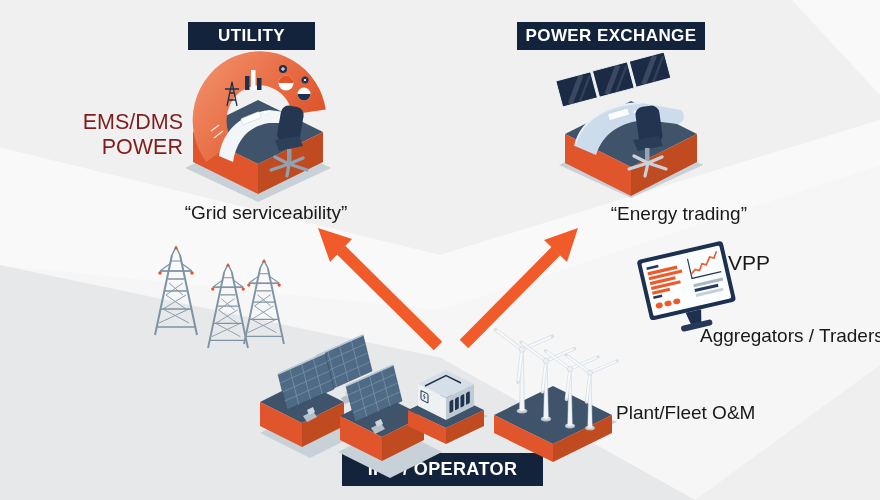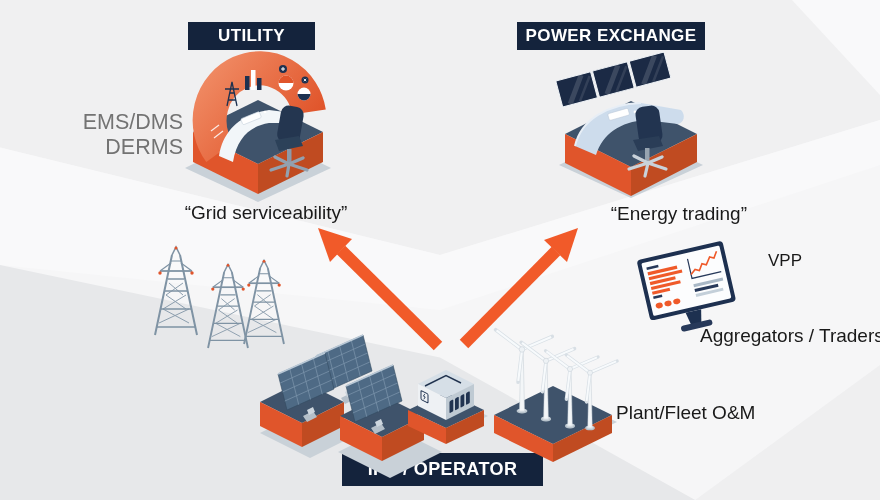--- a/index.html
+++ b/index.html
@@ -14,21 +14,21 @@
   .bg-topright-light{background:#f9f9fa;clip-path:polygon(90% 0,100% 0,100% 19%);}
   .bg-mid-light{background:#f9f9fa;clip-path:polygon(0 29.5%,50% 51%,100% 24%,100% 33%,50% 62%,0 53%);}
   .bg-bottomleft{background:#e7e8ea;clip-path:polygon(0 53%,50% 71.5%,79% 100%,0 100%);}
   .bg-bottomright{background:#efeff0;clip-path:polygon(79% 100%,100% 73%,100% 100%);}
   .plate{
     position:absolute;background:#14233c;color:#ffffff;
     display:flex;align-items:center;justify-content:center;
     font-weight:700;font-size:17px;letter-spacing:.4px;white-space:nowrap;
   }
   .caption{position:absolute;font-size:19px;color:#191919;white-space:nowrap;}
-  .syslabel{position:absolute;font-size:21.5px;color:#737373;line-height:25px;}
+  .syslabel{position:absolute;font-size:21.5px;color:#7f1d1d;line-height:25px;}
   .abs{position:absolute;}
   svg{display:block;overflow:visible;}
 </style>
 </head>
 <body>
 
 <div class="stage">
 
   <div class="bg bg-top"></div>
   <div class="bg bg-topright-light"></div>
@@ -260,26 +260,26 @@
       <path d="M56,14 V34 H86" stroke="#27395a" stroke-width="1.2" fill="none"></path>
       <polyline points="56,30 61,26 65,28 69,22 73,24 78,17 82,19 86,13" stroke="#ef5a2a" stroke-width="1.6" fill="none"></polyline>
       <rect x="56" y="40" width="30" height="3" fill="#a9b8c6"></rect>
       <rect x="56" y="45" width="24" height="3" fill="#27395a"></rect>
       <rect x="56" y="50" width="28" height="3" fill="#c3cfd9"></rect>
     </g>
   </svg>
 
   <div class="syslabel" style="left:60px;top:110px;width:123px;text-align:right;">
     <div>EMS/DMS</div>
-    <div>DERMS</div>
+    <div>POWER</div>
   </div>
 
   <div class="caption" style="left:146px;top:202px;width:240px;text-align:center;">“Grid serviceability”</div>
 
   <div class="caption" style="left:507px;top:203px;width:240px;text-align:right;">“Energy trading”</div>
 
-  <div class="caption" style="left:728px;top:251px;font-size:17px;padding-left:40px;">VPP</div>
+  <div class="caption" style="left:728px;top:251px;font-size:21px;">VPP</div>
 
   <div class="caption" style="left:700px;top:325px;">Aggregators / Traders</div>
 
   <div class="caption" style="left:616px;top:391px;margin-top:11px;">Plant/Fleet O&amp;M</div>
 
 </div>
 
 </body></html>

